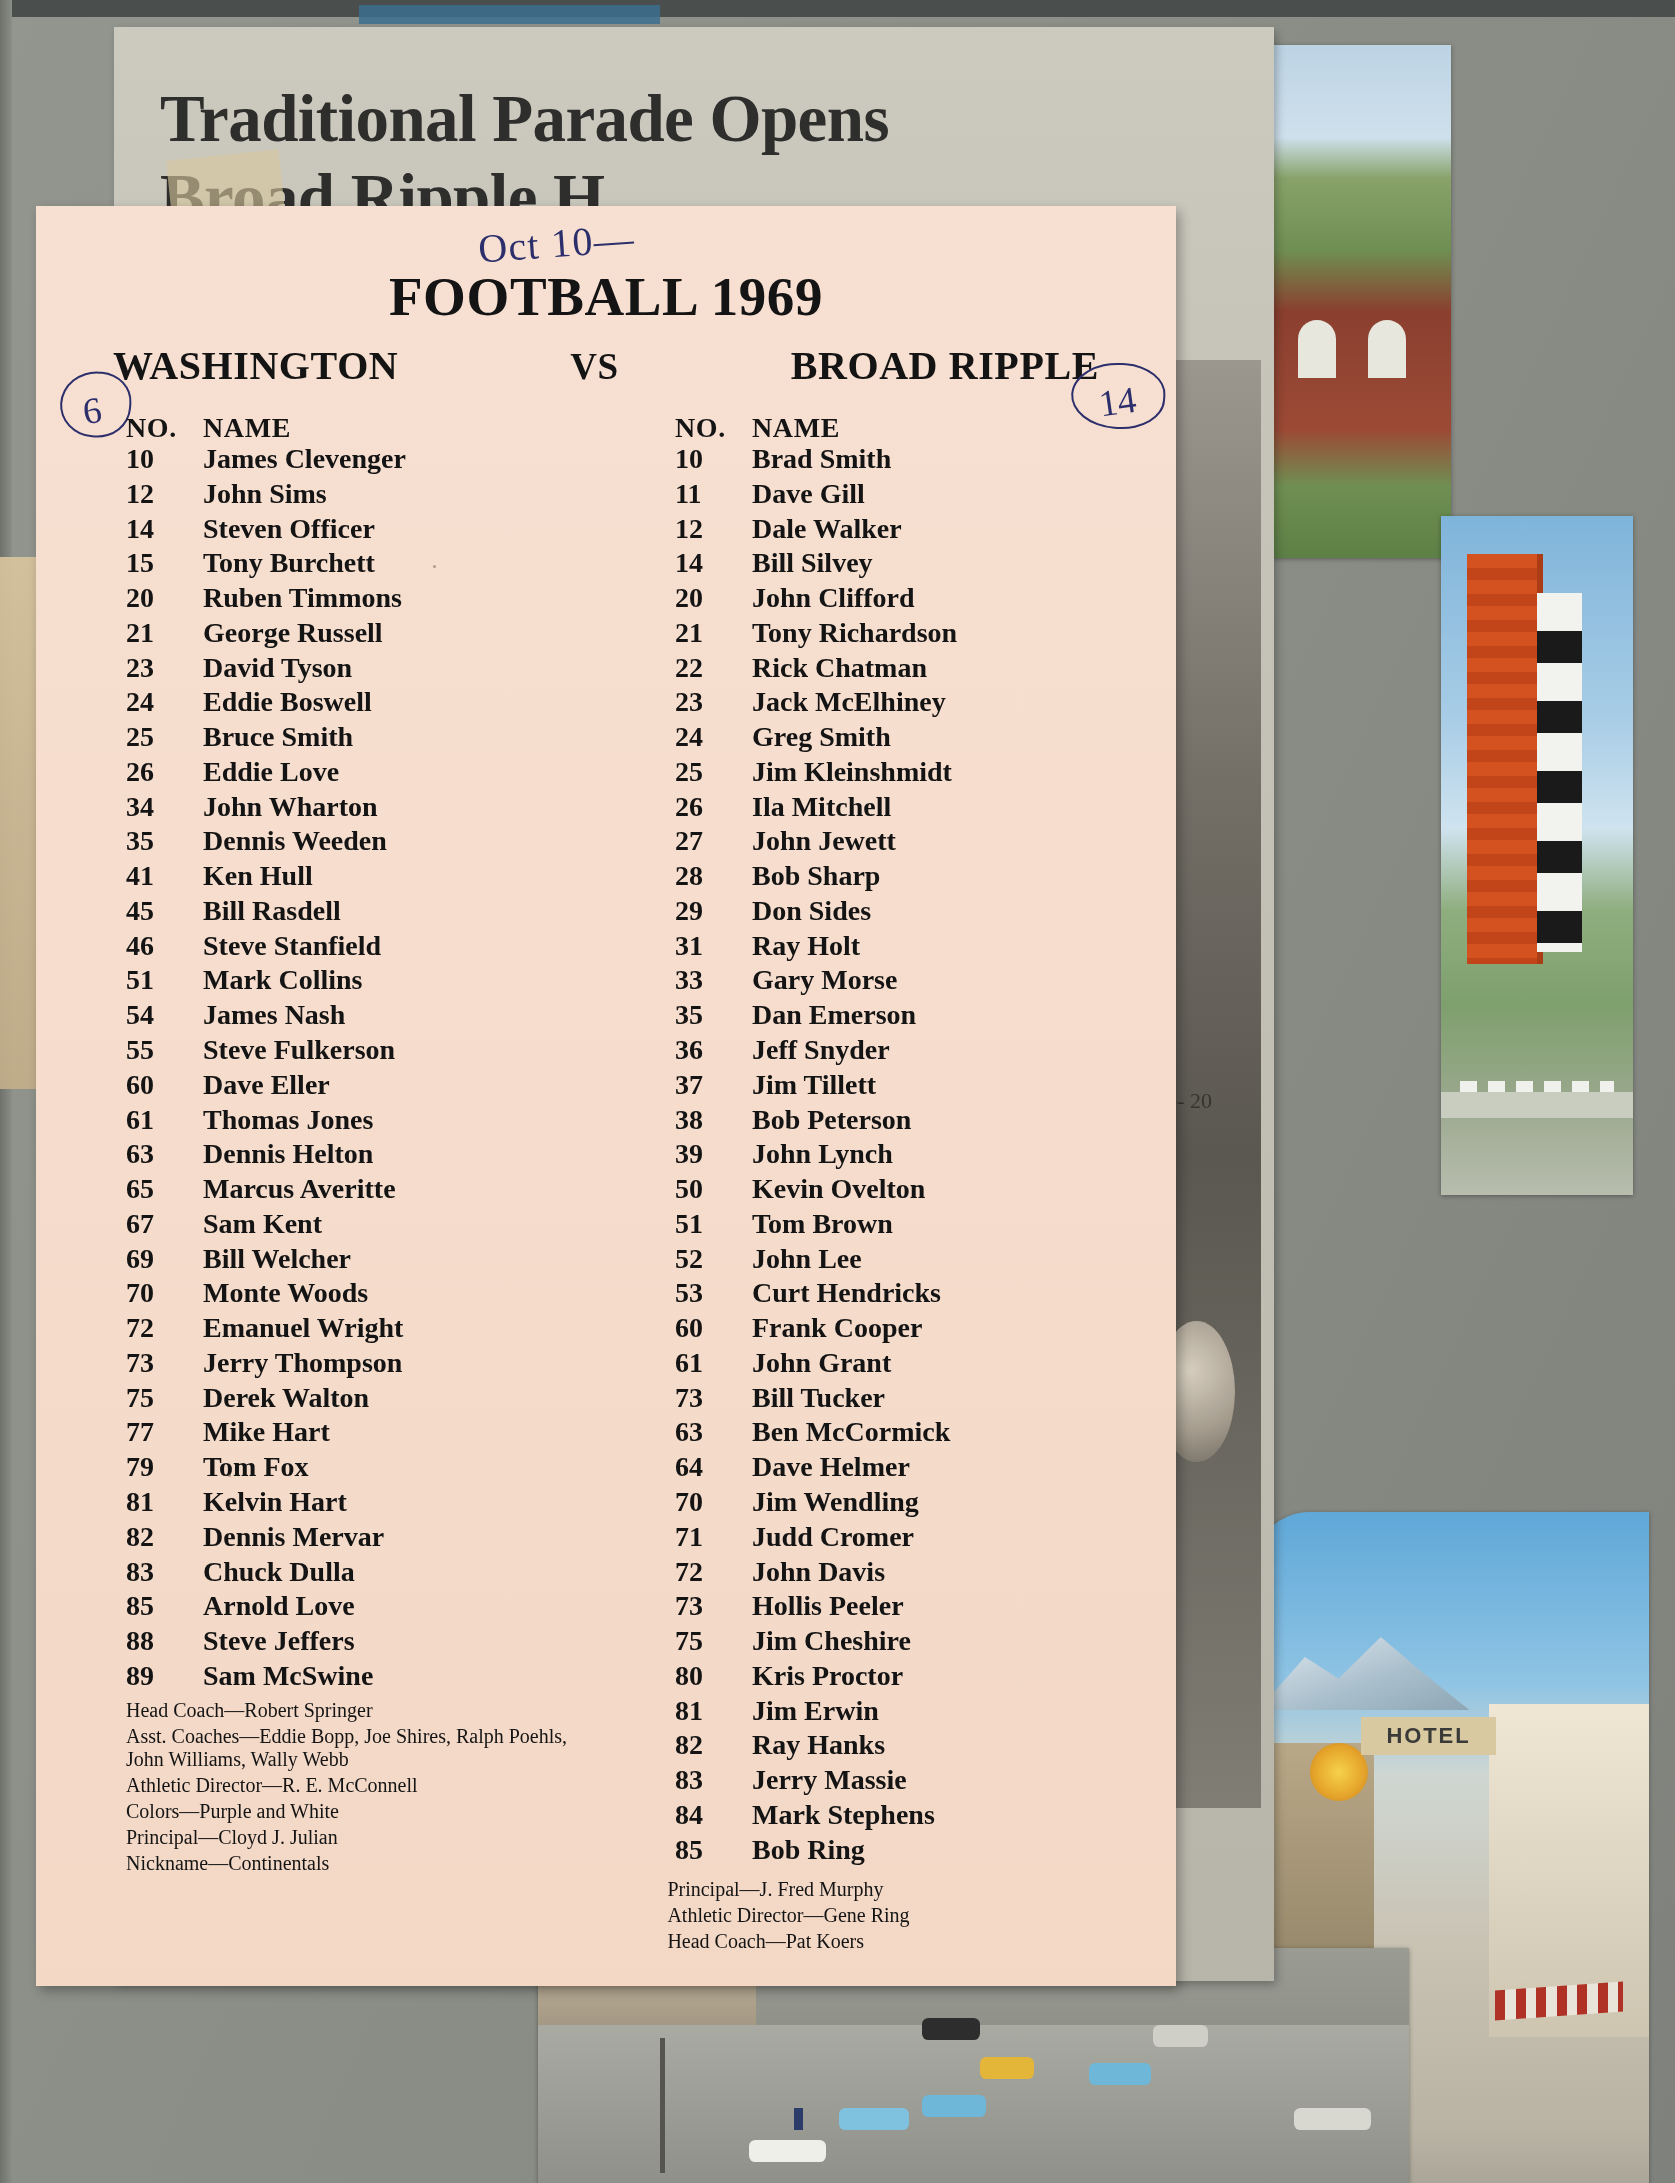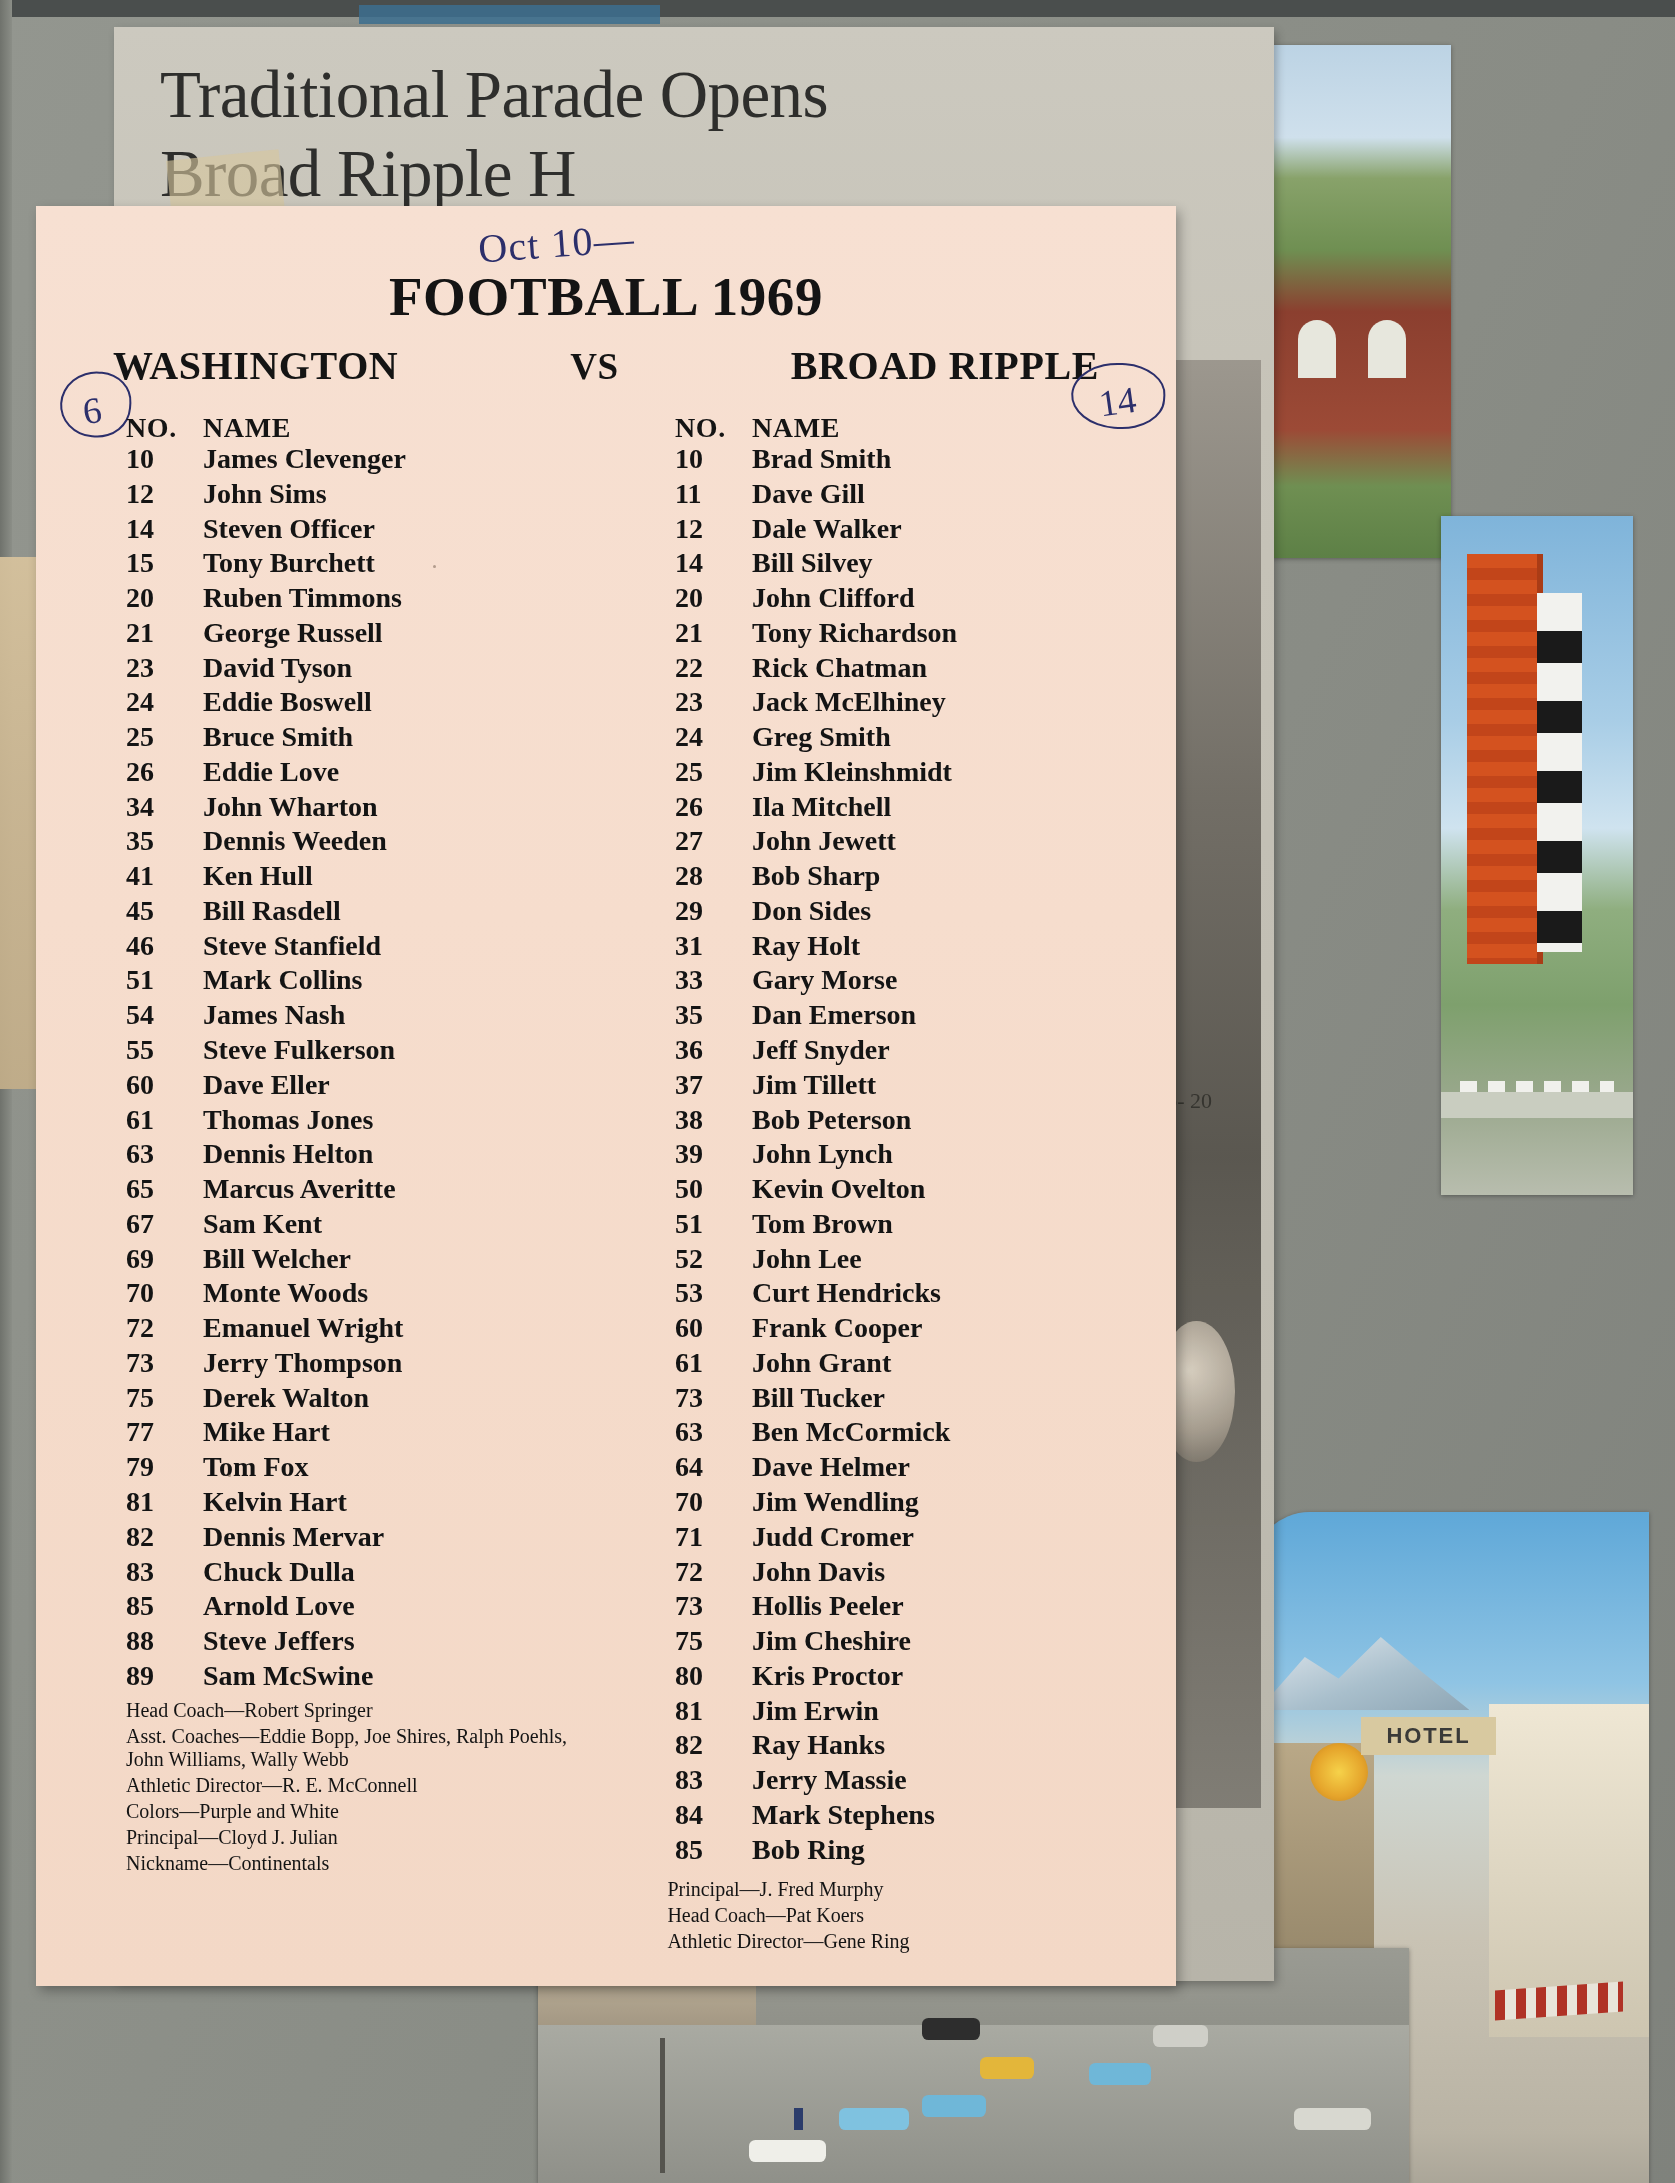--- a/index.html
+++ b/index.html
@@ -154,24 +154,24 @@
   
   .newsclip {
     position: absolute;
     left: 114px; top: 27px;
     width: 1160px; height: 1954px;
     background: linear-gradient(180deg, #ccc9bf 0%, #c6c3b8 20%, #bfbcb1 70%, #b7b4a9 100%);
     box-shadow: 2.6px 3.8px 9px rgba(0,0,0,.28);
   }
   .newsclip .headline {
     position: absolute;
-    left: 46px; top: 28px;
+    left: 46px; top: 52px;
     width: 1051px;
     font-family: "Liberation Serif", serif;
-    font-weight: 400;
+    font-weight: 700;
     font-size: 67px;
     line-height: 1.18;
     color: #2e2e2c;
     letter-spacing: -0.6px;
   }
   .newsclip .headline .line2 { display: block; }
   .newsclip .tape {
     position: absolute; left: 55px; top: 128px; width: 113px; height: 62px;
     background: rgba(214,198,158,.62);
     transform: rotate(-6deg);
@@ -693,22 +693,22 @@
               <span class="r-no">84</span>
               <span class="r-name">Mark Stephens</span>
             </div>
             <div class="roster-row">
               <span class="r-no">85</span>
               <span class="r-name">Bob Ring</span>
             </div>
           </div>
         <div class="staff" id="br-staff">
             <div>Principal—J. Fred Murphy</div>
+            <div>Athletic Director—Gene Ring</div>
             <div>Head Coach—Pat Koers</div>
-            <div>Athletic Director—Gene Ring</div>
           </div>
       </div>
 
     </div>
 
     <div class="speck" style="left:397px; top:359px;"></div>
     <div class="speck" style="left:192px; top:1268px;"></div>
   </div>
 
 </div>

